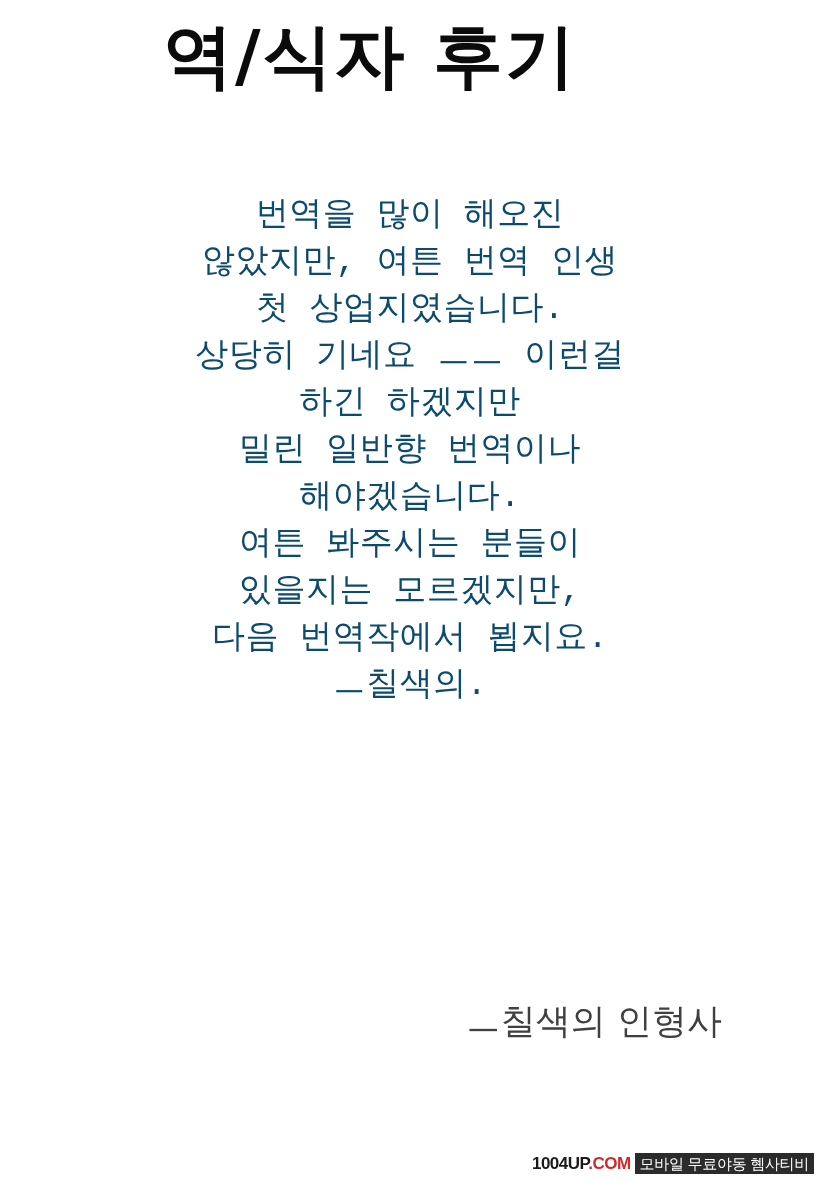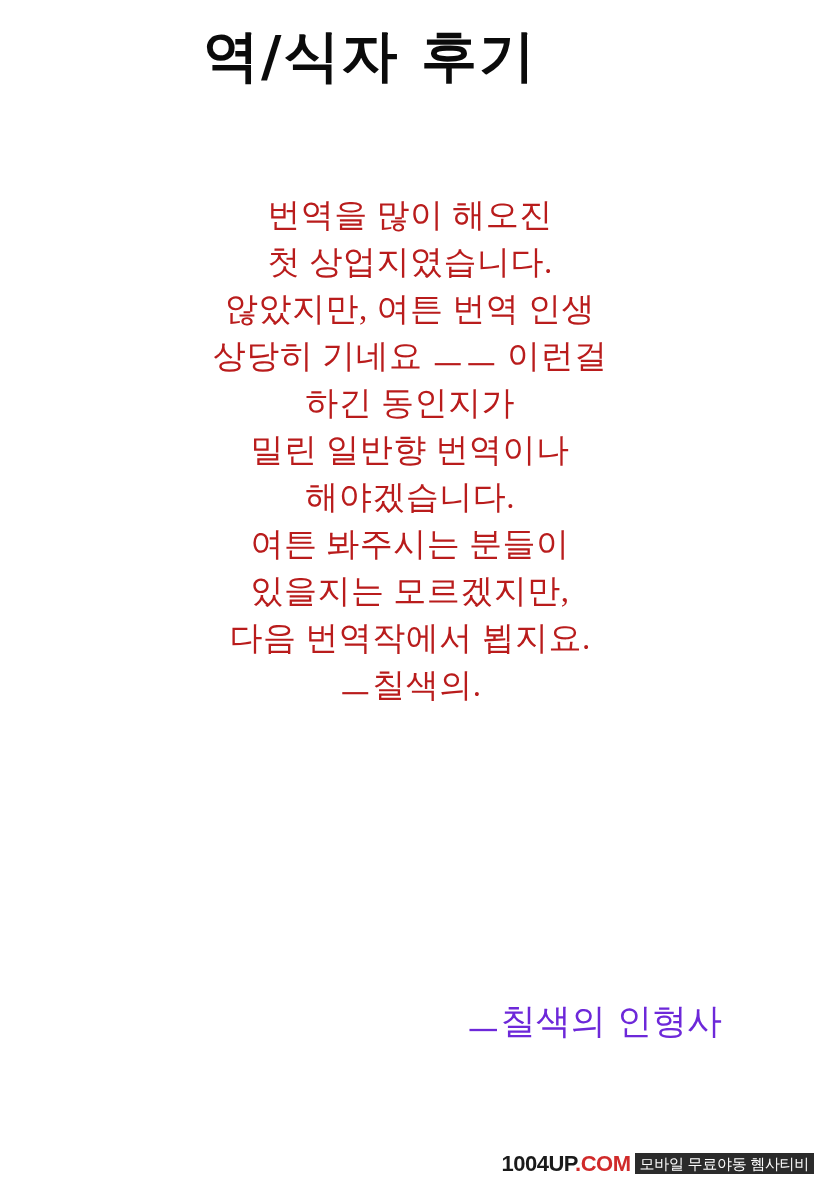--- a/index.html
+++ b/index.html
@@ -19,70 +19,70 @@
     box-sizing: border-box;
   }
   .title {
     position: absolute;
     top: 8px;
     left: 0;
     width: 740px;
     text-align: center;
     font-family: "DejaVu Sans", sans-serif;
     font-weight: 700;
-    font-size: 56px;
+    font-size: 70px;
     line-height: 96px;
     letter-spacing: 2px;
     color: #0b0b0b;
     white-space: nowrap;
   }
   .body-text {
     position: absolute;
     top: 192px;
     left: 60px;
     width: 700px;
     text-align: center;
-    font-family: Liberation Serif, serif;
+    font-family: Liberation Mono, monospace;
     font-size: 33px;
     line-height: 47px;
-    color: #b91c1c;
+    color: #0c4a6e;
     letter-spacing: 0.5px;
   }
   .body-text .line {
     display: block;
     white-space: nowrap;
   }
   .signature {
     position: absolute;
     top: 998px;
     left: 60px;
     width: 700px;
     text-align: right;
     padding-right: 38px;
     box-sizing: border-box;
     font-family: "DejaVu Sans", sans-serif;
     font-size: 35px;
     line-height: 46px;
-    color: #6d28d9;
+    color: #404040;
     white-space: nowrap;
   }
   .watermark {
     position: absolute;
     right: 6px;
     bottom: 8px;
     display: flex;
     align-items: center;
     height: 22px;
   }
   .watermark .wm-main {
     background: #ffffff;
     color: #1a1a1a;
     font-family: "Liberation Sans", sans-serif;
     font-weight: 700;
-    font-size: 22px;
+    font-size: 17px;
     letter-spacing: -0.5px;
     padding: 1px 4px 1px 4px;
     line-height: 19px;
   }
   .watermark .wm-main .dom {
     color: #d02a2a;
   }
   .watermark .wm-sub {
     background: #2b2b2b;
     color: #ffffff;
@@ -96,24 +96,24 @@
 </style>
 </head>
 <body>
 
 <div class="page">
 
   <div class="title">역/식자 후기</div>
 
   <div class="body-text">
     <span class="line">번역을 많이 해오진</span>
+    <span class="line">않았지만, 여튼 번역 인생</span>
     <span class="line">첫 상업지였습니다.</span>
-    <span class="line">않았지만, 여튼 번역 인생</span>
     <span class="line">상당히 기네요 ㅡㅡ 이런걸</span>
-    <span class="line">하긴 동인지가</span>
+    <span class="line">하긴 하겠지만</span>
     <span class="line">밀린 일반향 번역이나</span>
     <span class="line">해야겠습니다.</span>
     <span class="line">여튼 봐주시는 분들이</span>
     <span class="line">있을지는 모르겠지만,</span>
     <span class="line">다음 번역작에서 뵙지요.</span>
     <span class="line">ㅡ칠색의.</span>
   </div>
 
   <div class="signature">ㅡ칠색의 인형사</div>
 

